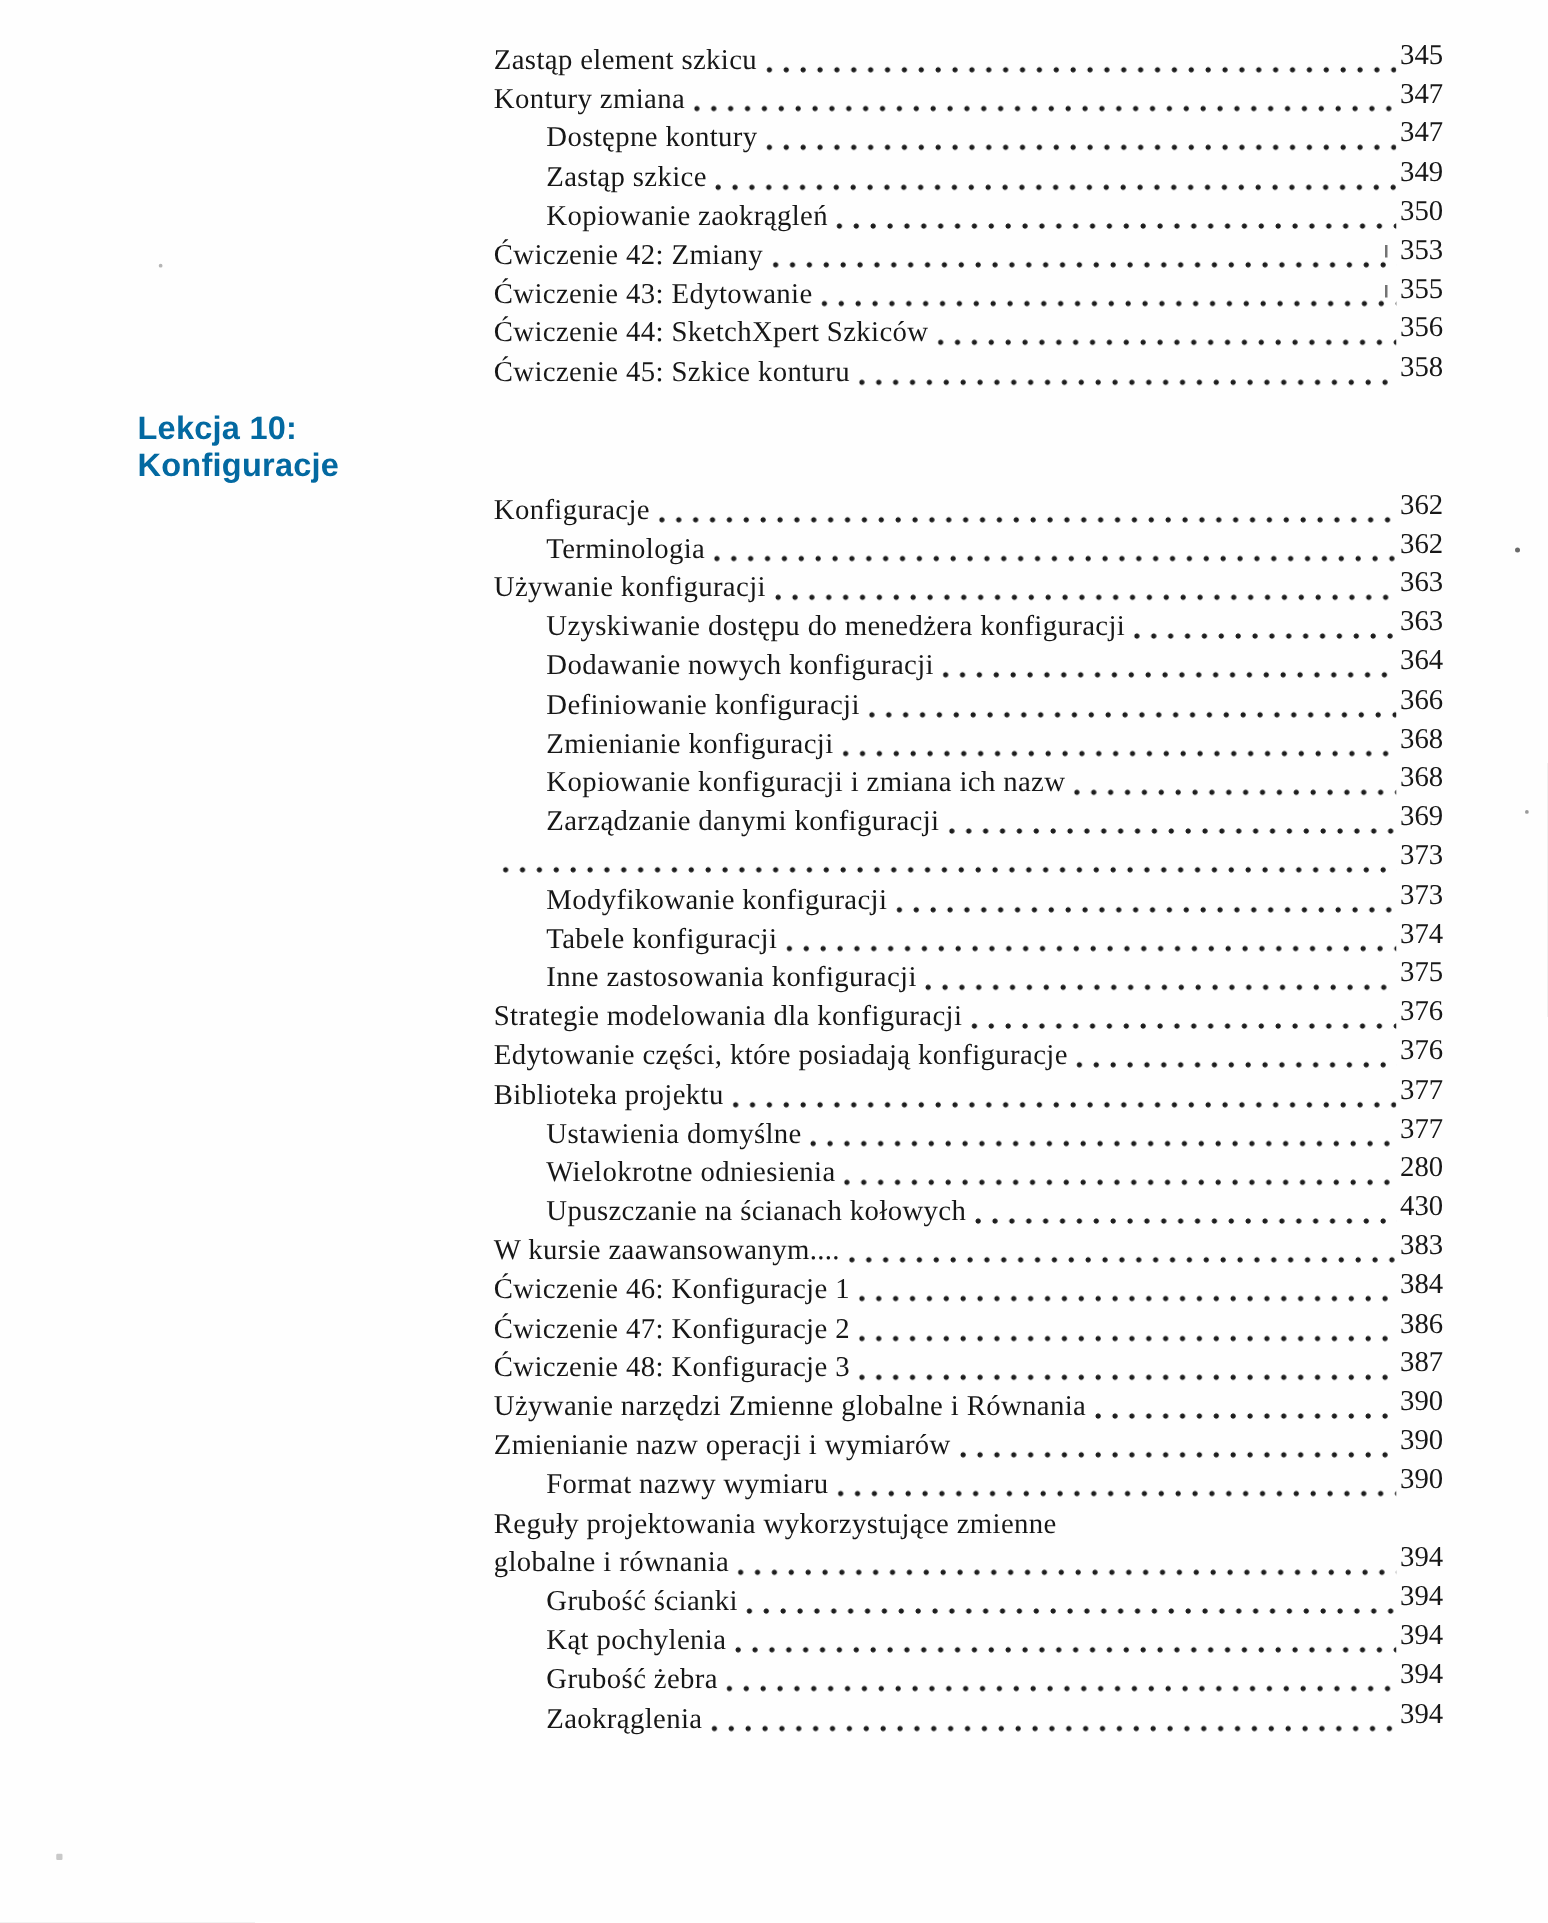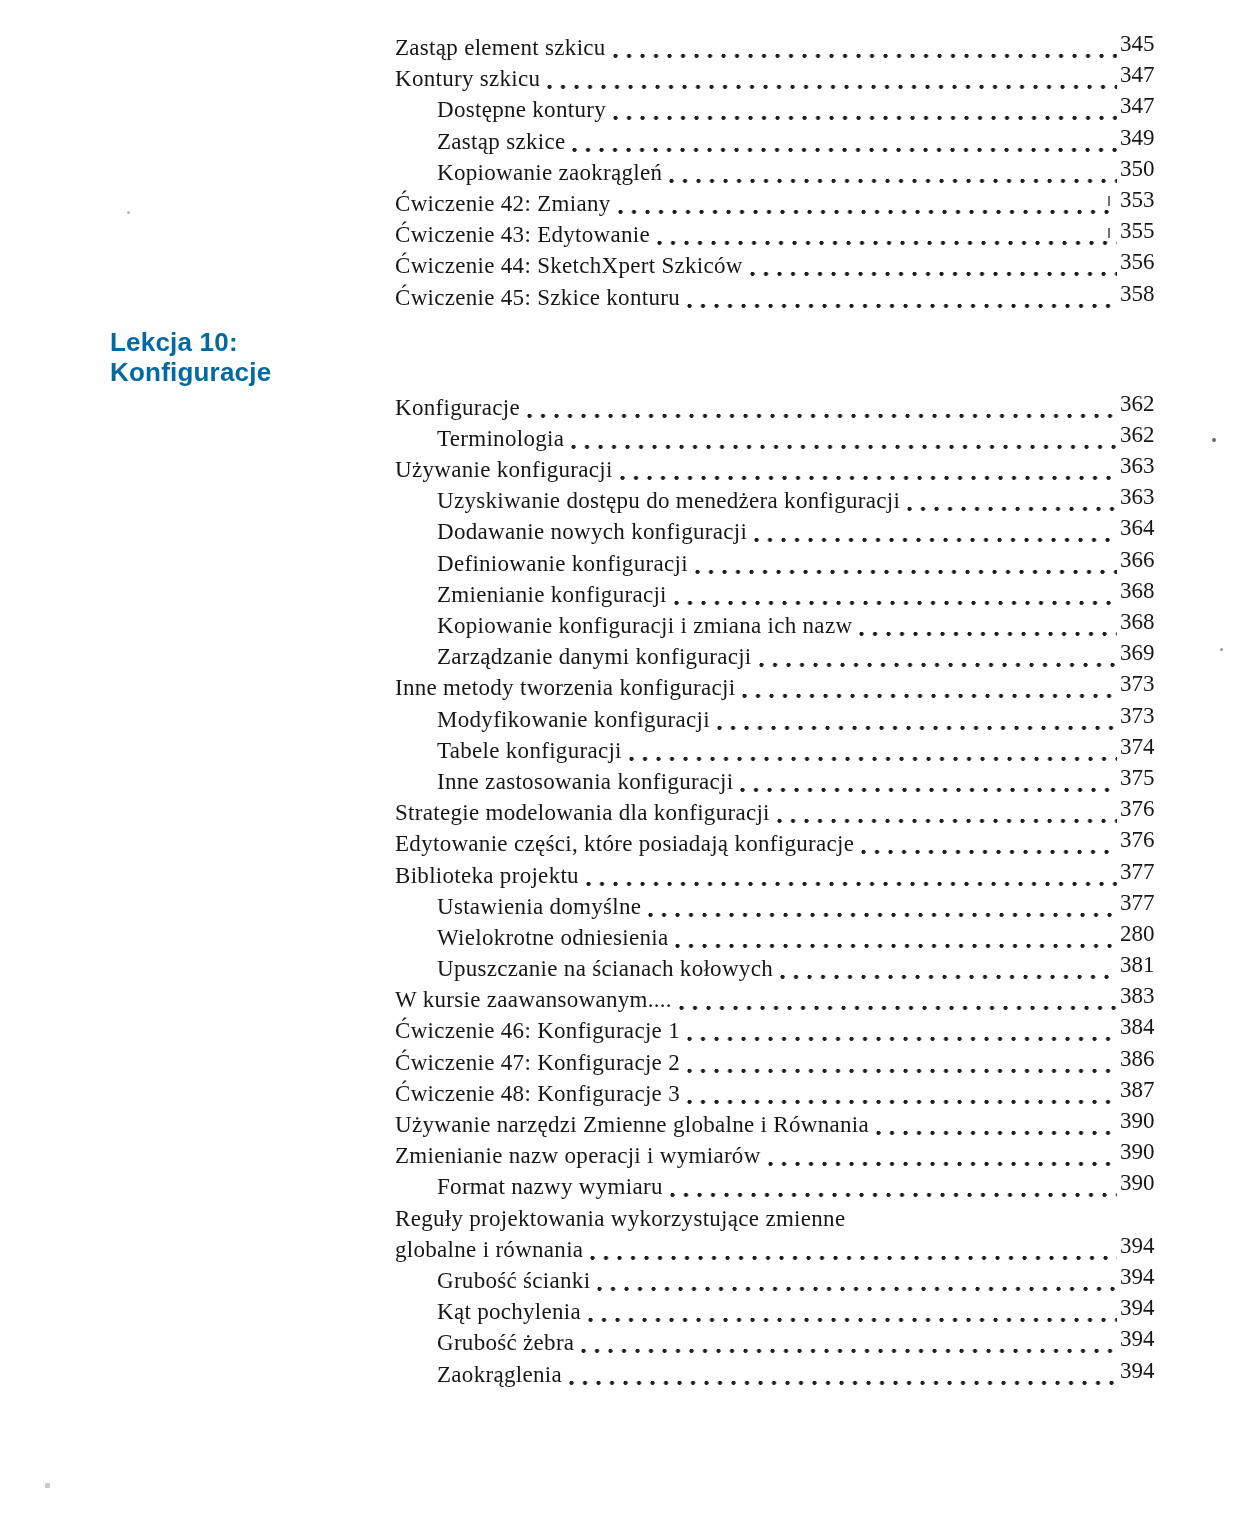--- a/index.html
+++ b/index.html
@@ -80,21 +80,21 @@
   <div class="toc" id="toc-root">
       <div class="section">
 
     <div class="entries">
           <div class="entry">
     <span class="label">Zastąp element szkicu</span>
     <span class="dots"></span>
     <span class="pagenum">345</span>
   </div>
           <div class="entry">
-    <span class="label">Kontury szkicu</span>
+    <span class="label">Kontury zmiana</span>
     <span class="dots"></span>
     <span class="pagenum">347</span>
   </div>
           <div class="entry level-2">
     <span class="label">Dostępne kontury</span>
     <span class="dots"></span>
     <span class="pagenum">347</span>
   </div>
           <div class="entry level-2">
     <span class="label">Zastąp szkice</span>
@@ -173,21 +173,20 @@
     <span class="label">Kopiowanie konfiguracji i zmiana ich nazw</span>
     <span class="dots"></span>
     <span class="pagenum">368</span>
   </div>
           <div class="entry level-2">
     <span class="label">Zarządzanie danymi konfiguracji</span>
     <span class="dots"></span>
     <span class="pagenum">369</span>
   </div>
           <div class="entry">
-    <span class="label">Inne metody tworzenia konfiguracji</span>
     <span class="dots"></span>
     <span class="pagenum">373</span>
   </div>
           <div class="entry level-2">
     <span class="label">Modyfikowanie konfiguracji</span>
     <span class="dots"></span>
     <span class="pagenum">373</span>
   </div>
           <div class="entry level-2">
     <span class="label">Tabele konfiguracji</span>
@@ -220,21 +219,21 @@
     <span class="pagenum">377</span>
   </div>
           <div class="entry level-2">
     <span class="label">Wielokrotne odniesienia</span>
     <span class="dots"></span>
     <span class="pagenum">280</span>
   </div>
           <div class="entry level-2">
     <span class="label">Upuszczanie na ścianach kołowych</span>
     <span class="dots"></span>
-    <span class="pagenum">381</span>
+    <span class="pagenum">430</span>
   </div>
           <div class="entry">
     <span class="label">W kursie zaawansowanym....</span>
     <span class="dots"></span>
     <span class="pagenum">383</span>
   </div>
           <div class="entry">
     <span class="label">Ćwiczenie 46: Konfiguracje 1</span>
     <span class="dots"></span>
     <span class="pagenum">384</span>

